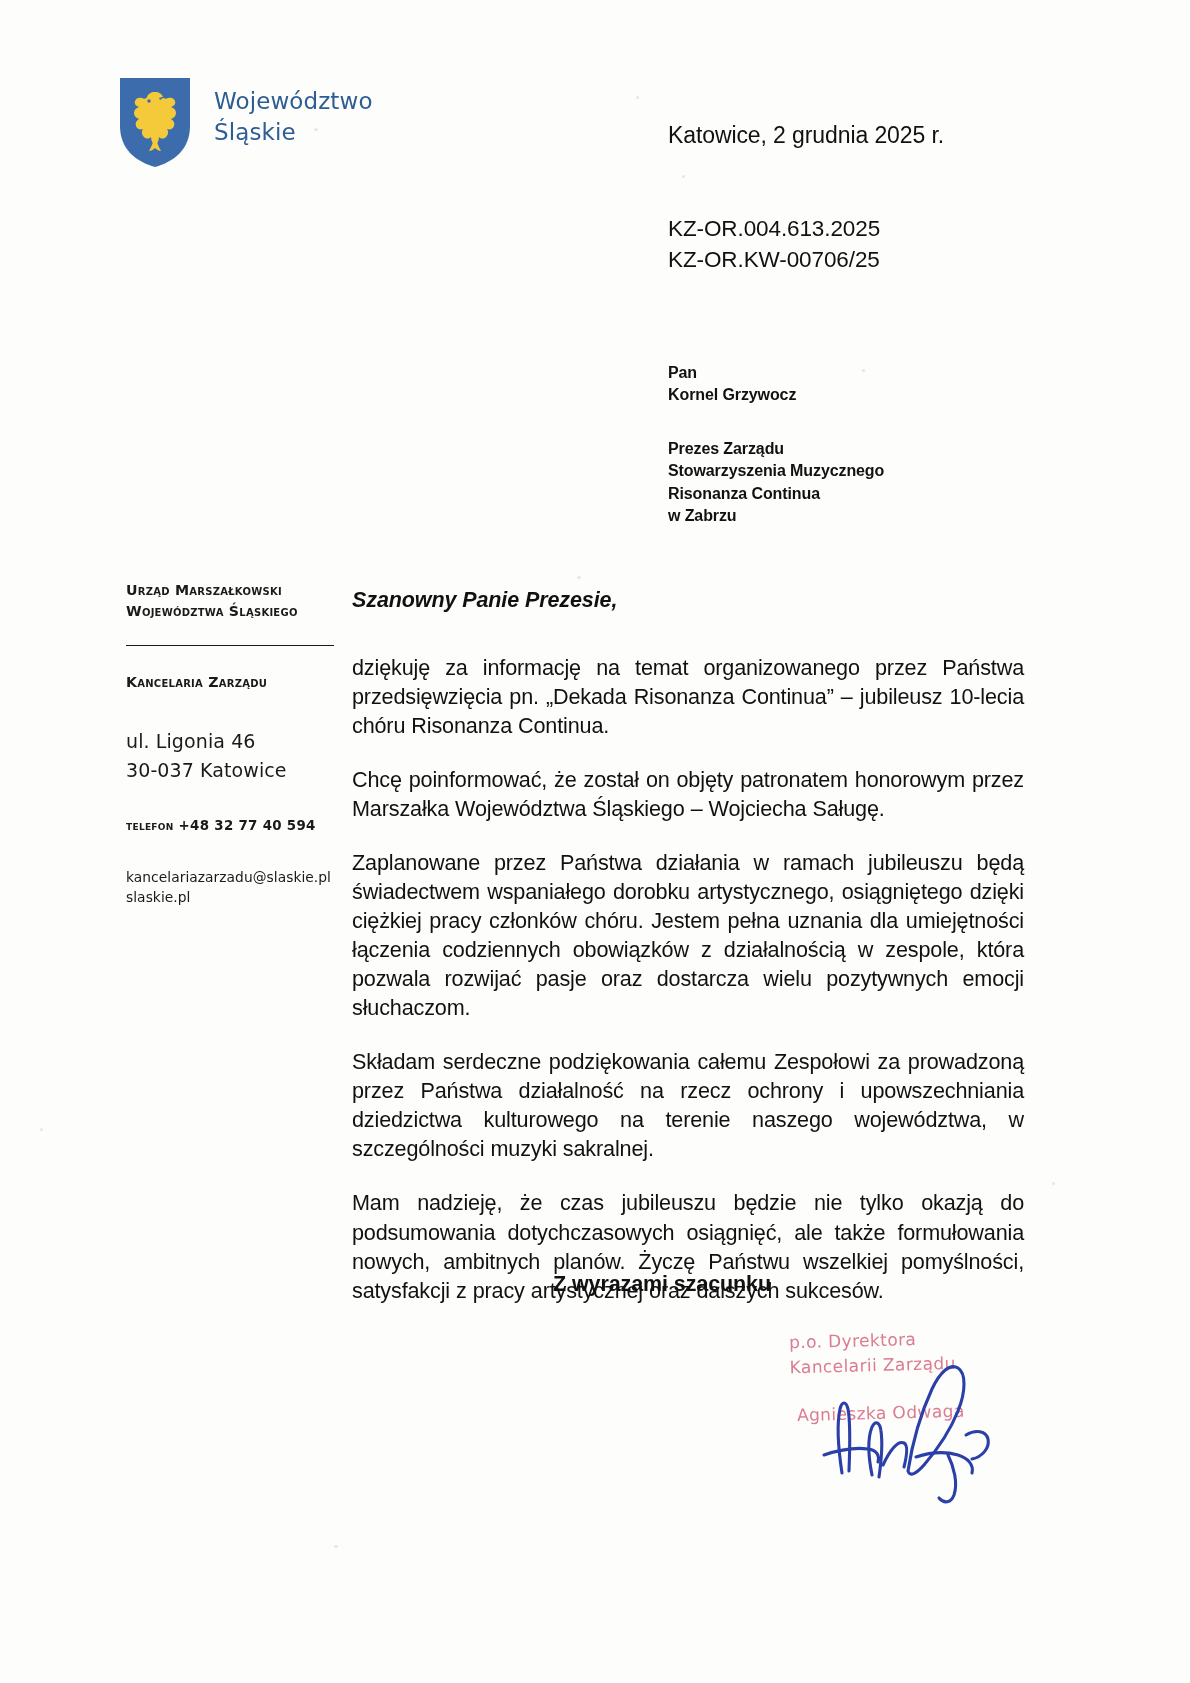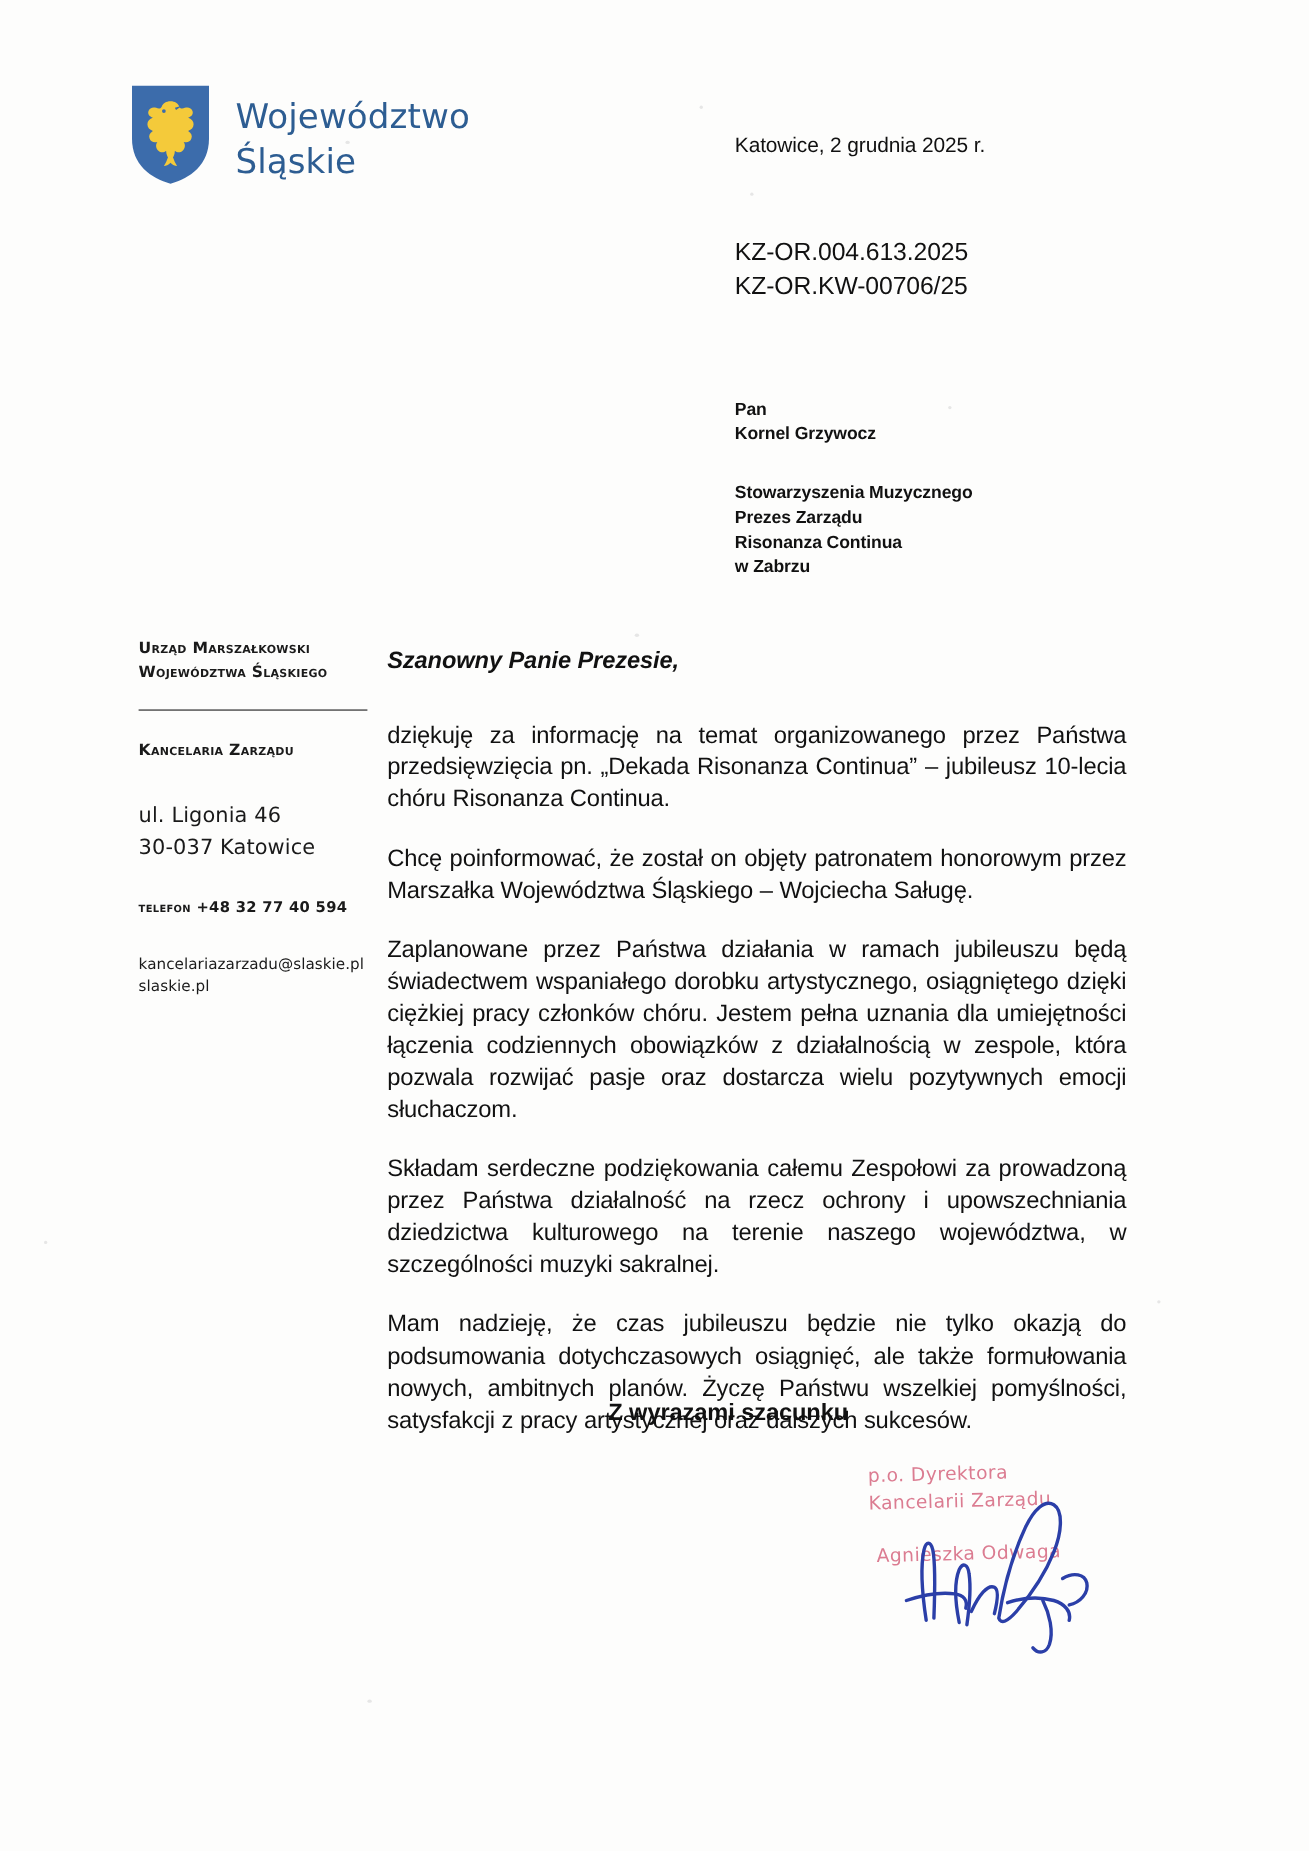--- a/index.html
+++ b/index.html
@@ -18,32 +18,32 @@
 
   
   .logo-block {
     position: absolute;
     left: 118px; top: 76px;
     display: flex; align-items: flex-start; gap: 22px;
   }
   .crest { width: 74px; height: 93px; display: block; }
   .logo-text {
     font-family: "DejaVu Sans", sans-serif;
-    font-size: 31px;
+    font-size: 23px;
     line-height: 1.33;
     color: #2d5d92;
     letter-spacing: 0.1px;
     padding-top: 10px;
   }
 
   
   .date-line {
     position: absolute;
     left: 668px; top: 122px;
-    font-size: 19px;
+    font-size: 23px;
     letter-spacing: -0.1px;
     white-space: nowrap;
   }
   .ref-block {
     position: absolute;
     left: 668px; top: 214px;
     font-size: 22.5px;
     line-height: 1.37;
     letter-spacing: -0.1px;
     white-space: nowrap;
@@ -212,22 +212,22 @@
 
   <div class="ref-block">
     <div>KZ-OR.004.613.2025</div>
     <div>KZ-OR.KW-00706/25</div>
   </div>
 
   <div class="addressee">
     <div>Pan</div>
     <div>Kornel Grzywocz</div>
     <div class="gap"></div>
+    <div>Prezes Zarządu</div>
     <div>Stowarzyszenia Muzycznego</div>
-    <div>Prezes Zarządu</div>
     <div>Risonanza Continua</div>
     <div>w Zabrzu</div>
   </div>
 
   <div class="sidebar">
     <div class="sb-caps">Urząd Marszałkowski</div>
     <div class="sb-caps">Województwa Śląskiego</div>
     <hr class="sb-rule">
     <div class="sb-caps">Kancelaria Zarządu</div>
     <div class="sb-space-a"></div>

